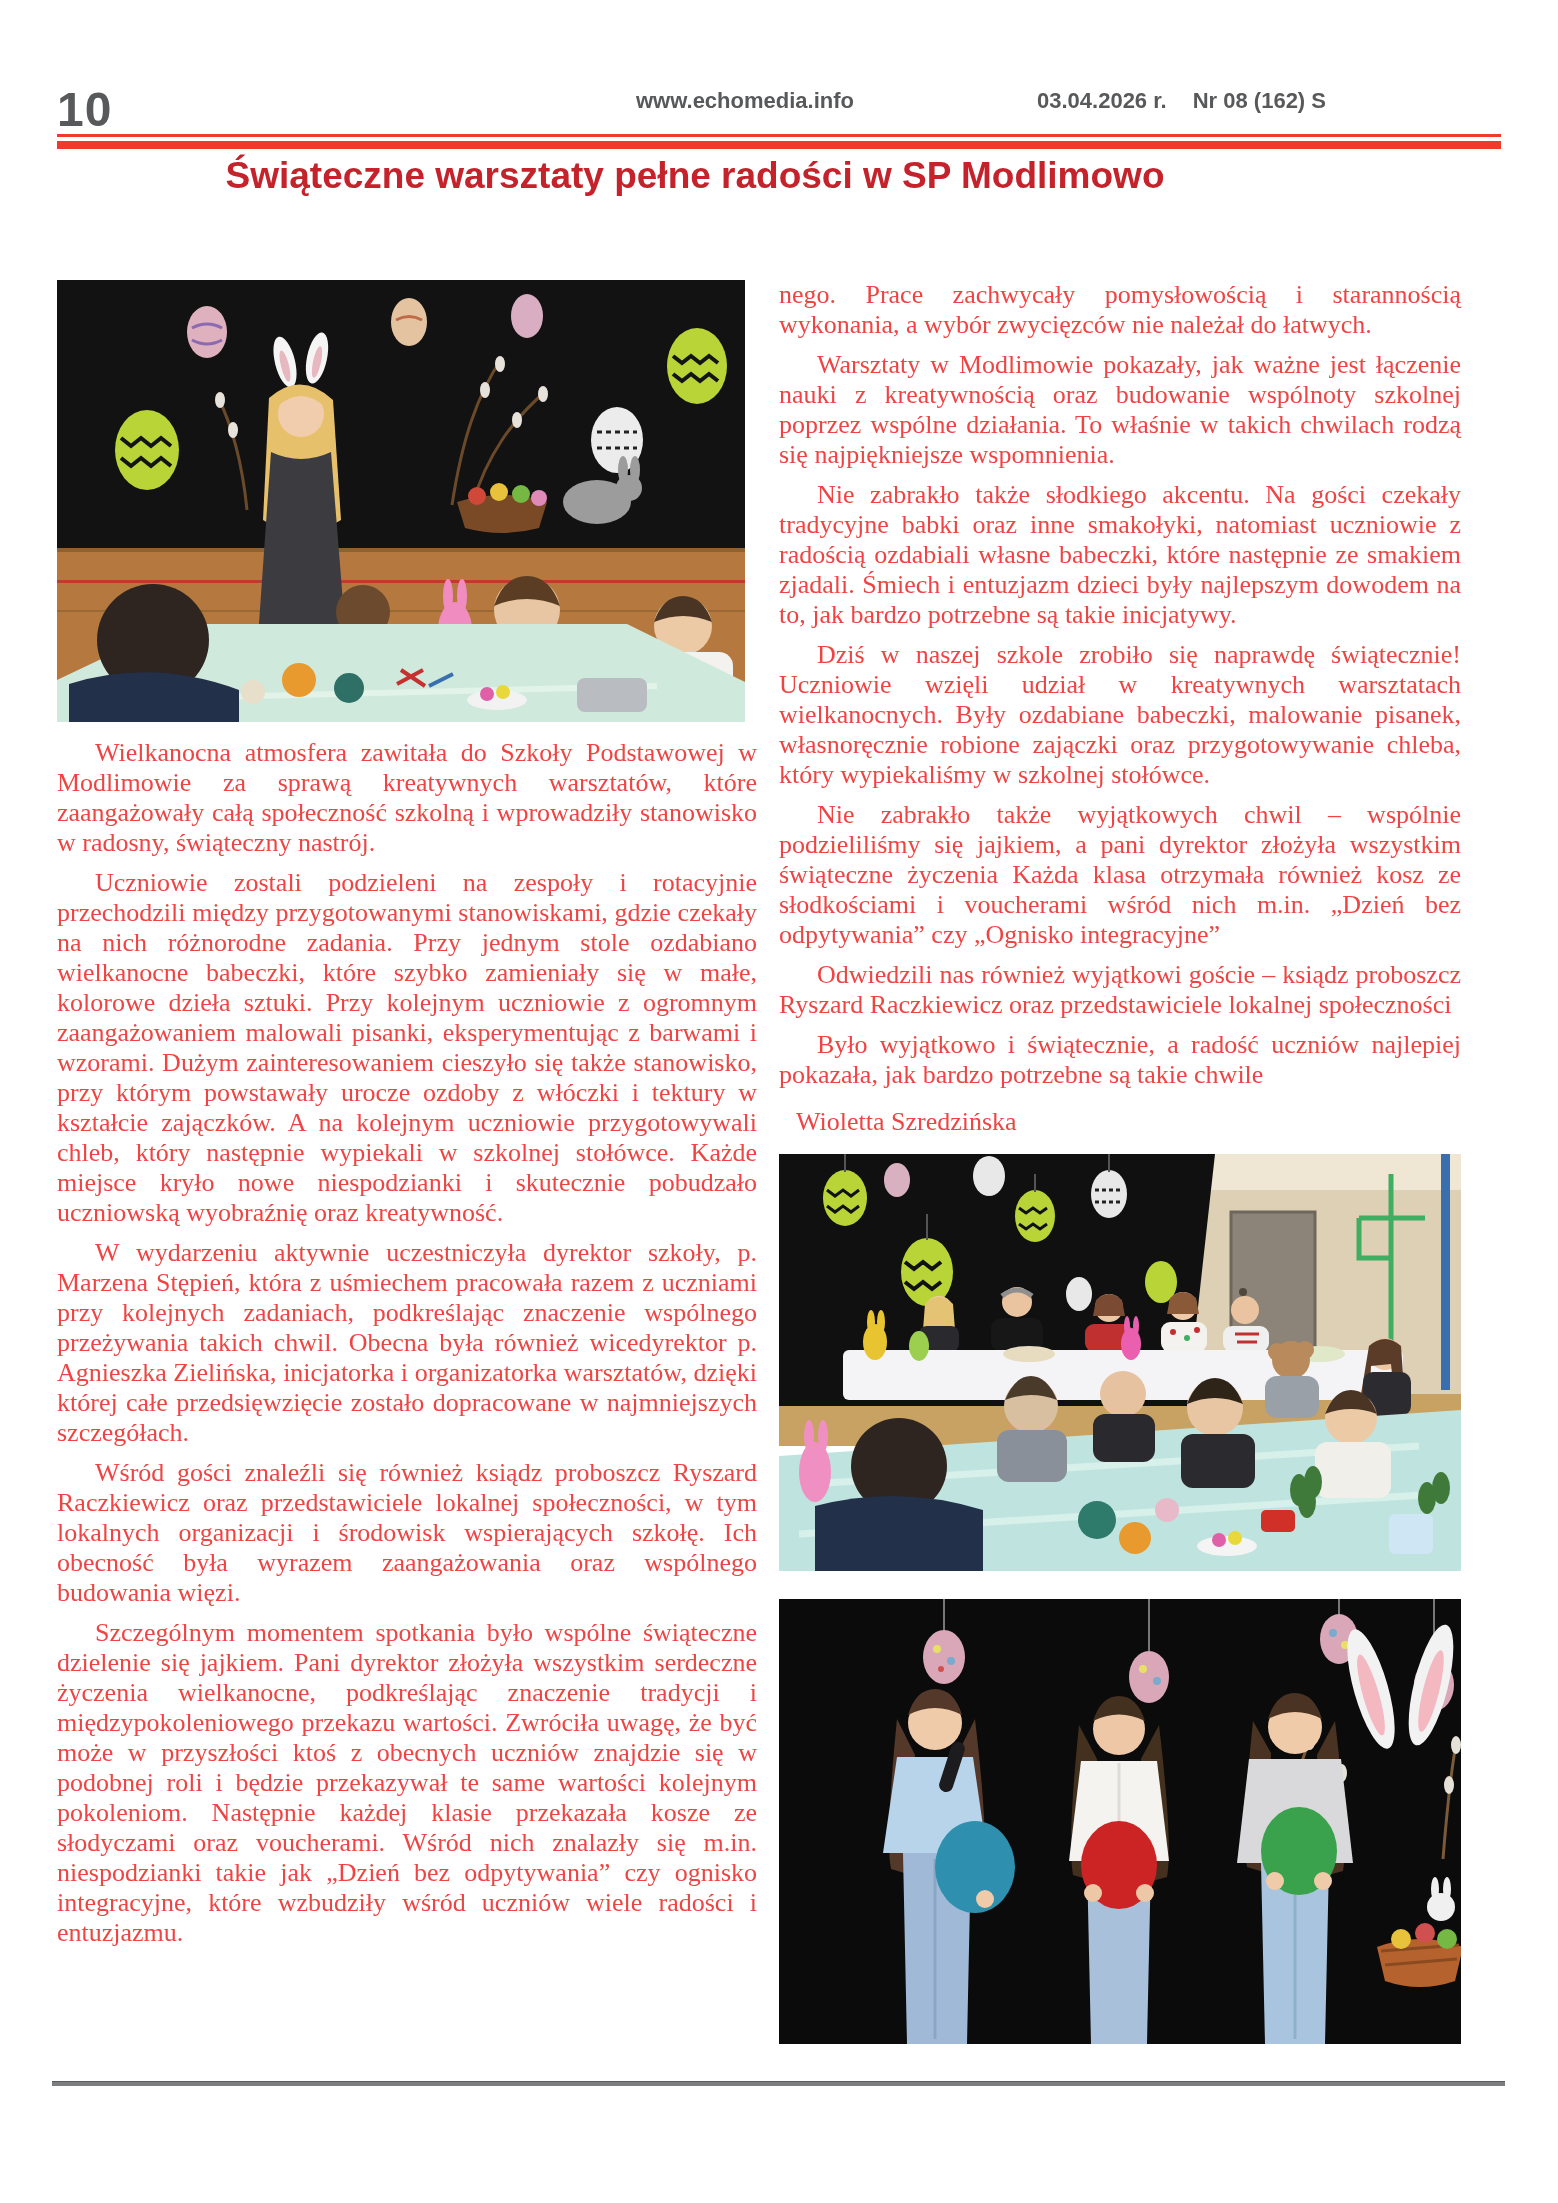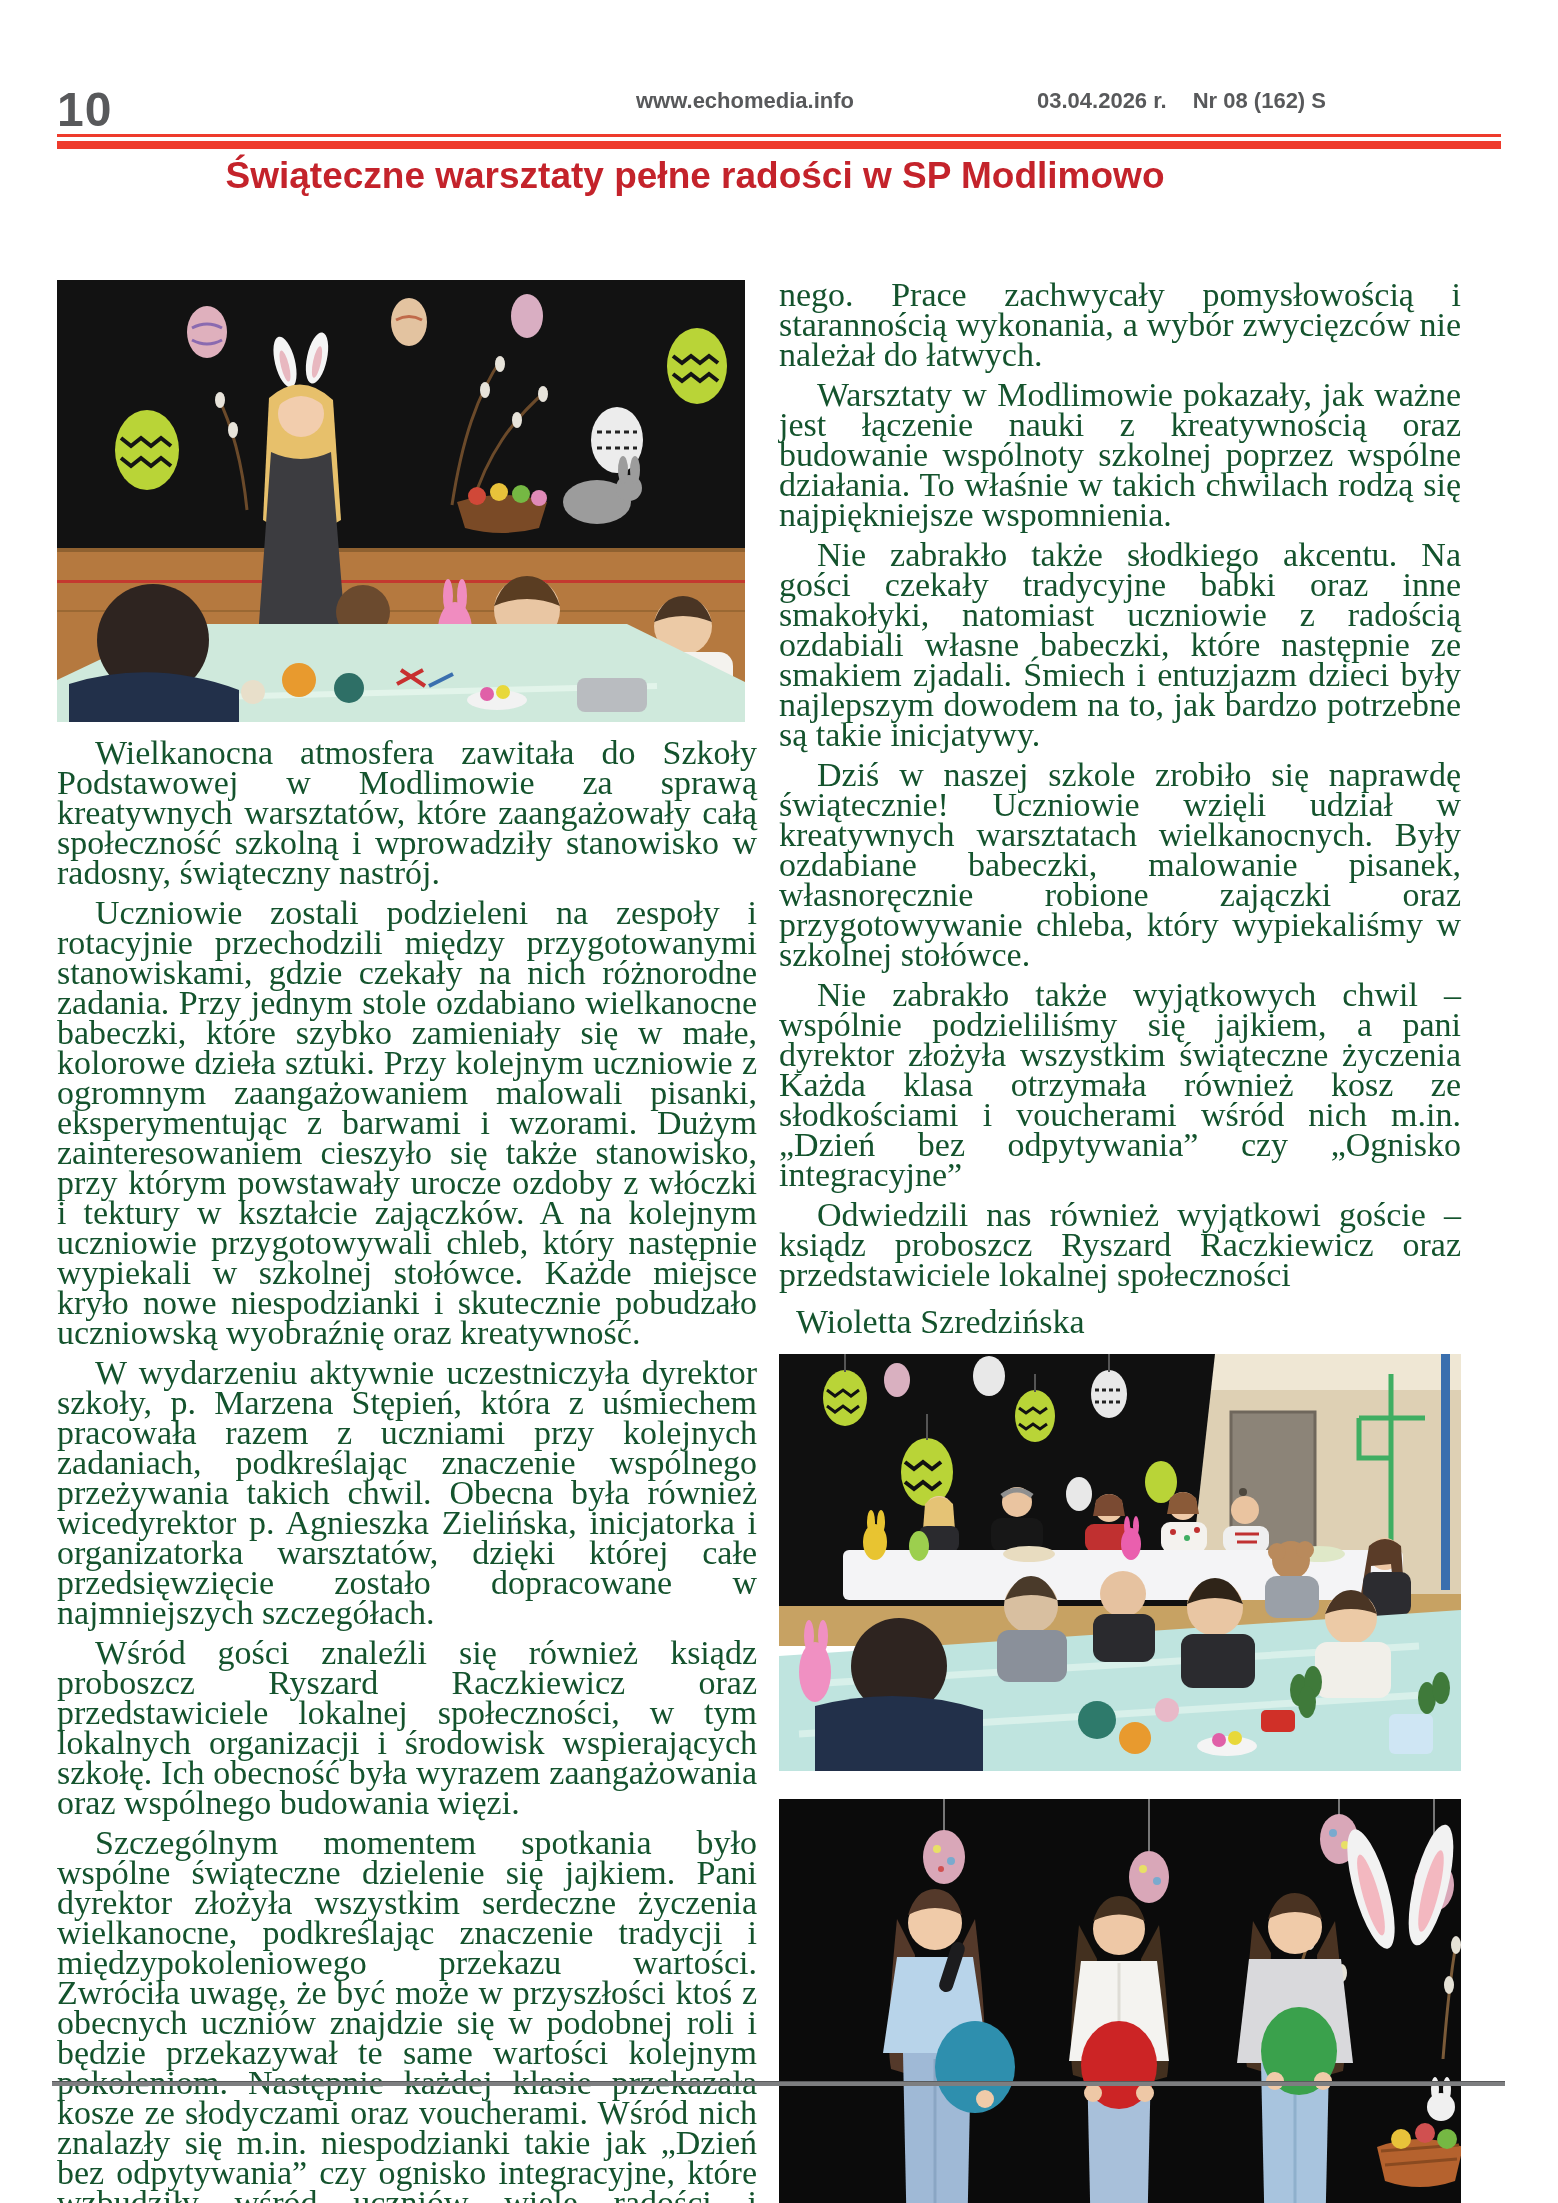--- a/index.html
+++ b/index.html
@@ -21,22 +21,22 @@
   .article-title{
     position:absolute;left:57px;top:155px;width:1404px;text-align:center;
     transform:translateX(-64px);
     font-family:"Liberation Sans",sans-serif;font-weight:bold;font-size:37px;
     color:#c4232b;white-space:nowrap;}
   
   .col{position:absolute;top:280px;}
   .col-left{left:57px;width:700px;}
   .col-right{left:779px;width:682px;}
   .col p{
-    margin:0 0 10px 0;font-size:34px;line-height:30px;text-align:justify;
-    text-indent:38px;color:#14532d;}
+    margin:0 0 10px 0;font-size:26px;line-height:30px;text-align:justify;
+    text-indent:38px;color:#ef4444;}
   .col p.cont{text-indent:0;}
   .col p.sig{text-align:left;text-indent:0;margin:17px;}
   figure{margin:0;padding:0;line-height:0;}
   .photo-top{margin:0 0 16px 0;}
   .photo-mid{margin:10px 0 0 0;}
   .photo-bottom{margin:28px 0 0 0;}
   
   .footer-rule{position:absolute;left:52px;top:2081px;width:1453px;height:4px;
     background:#7d7e80;border-top:1px solid #5a5b5d;}
 </style>
@@ -173,20 +173,21 @@
     <p>Szczególnym momentem spotkania było wspólne świąteczne dzielenie się jajkiem. Pani dyrektor złożyła wszystkim serdeczne życzenia wielkanocne, podkreślając znaczenie tradycji i międzypokoleniowego przekazu wartości. Zwróciła uwagę, że być może w przyszłości ktoś z obecnych uczniów znajdzie się w podobnej roli i będzie przekazywał te same wartości kolejnym pokoleniom. Następnie każdej klasie przekazała kosze ze słodyczami oraz voucherami. Wśród nich znalazły się m.in. niespodzianki takie jak „Dzień bez odpytywania” czy ognisko integracyjne, które wzbudziły wśród uczniów wiele radości i entuzjazmu.</p>
   </div>
 
   <div class="col col-right">
     <p class="cont">nego. Prace zachwycały pomysłowością i starannością wykonania, a wybór zwycięzców nie należał do łatwych.</p>
     <p>Warsztaty w Modlimowie pokazały, jak ważne jest łączenie nauki z kreatywnością oraz budowanie wspólnoty szkolnej poprzez wspólne działania. To właśnie w takich chwilach rodzą się najpiękniejsze wspomnienia.</p>
     <p>Nie zabrakło także słodkiego akcentu. Na gości czekały tradycyjne babki oraz inne smakołyki, natomiast uczniowie z radością ozdabiali własne babeczki, które następnie ze smakiem zjadali. Śmiech i entuzjazm dzieci były najlepszym dowodem na to, jak bardzo potrzebne są takie inicjatywy.</p>
     <p>Dziś w naszej szkole zrobiło się naprawdę świątecznie! Uczniowie wzięli udział w kreatywnych warsztatach wielkanocnych. Były ozdabiane babeczki, malowanie pisanek, własnoręcznie robione zajączki  oraz przygotowywanie chleba, który wypiekaliśmy w szkolnej stołówce.</p>
     <p>Nie zabrakło także wyjątkowych chwil – wspólnie podzieliliśmy się jajkiem, a pani dyrektor złożyła wszystkim świąteczne życzenia  Każda klasa otrzymała również kosz ze słodkościami i voucherami wśród nich m.in. „Dzień bez odpytywania” czy „Ognisko integracyjne”</p>
     <p>Odwiedzili nas również wyjątkowi goście – ksiądz proboszcz Ryszard Raczkiewicz oraz przedstawiciele lokalnej społeczności</p>
+    <p>Było wyjątkowo i świątecznie, a radość uczniów najlepiej pokazała, jak bardzo potrzebne są takie chwile</p>
     <p class="sig">Wioletta Szredzińska</p>
 
     <figure class="photo-mid">
       <svg width="682" height="417" viewBox="0 0 682 417" xmlns="http://www.w3.org/2000/svg">
         <rect width="682" height="240" fill="#ded0b4"></rect>
         <rect width="682" height="36" fill="#efe7d4"></rect>
         <rect y="240" width="682" height="52" fill="#c7a263"></rect>
         <rect x="452" y="58" width="84" height="152" fill="#8c8478" stroke="#6f675c" stroke-width="3"></rect>
         <circle cx="464" cy="138" r="4" fill="#4e483e"></circle>
         <g stroke="#3fae62" stroke-width="5" fill="none">

